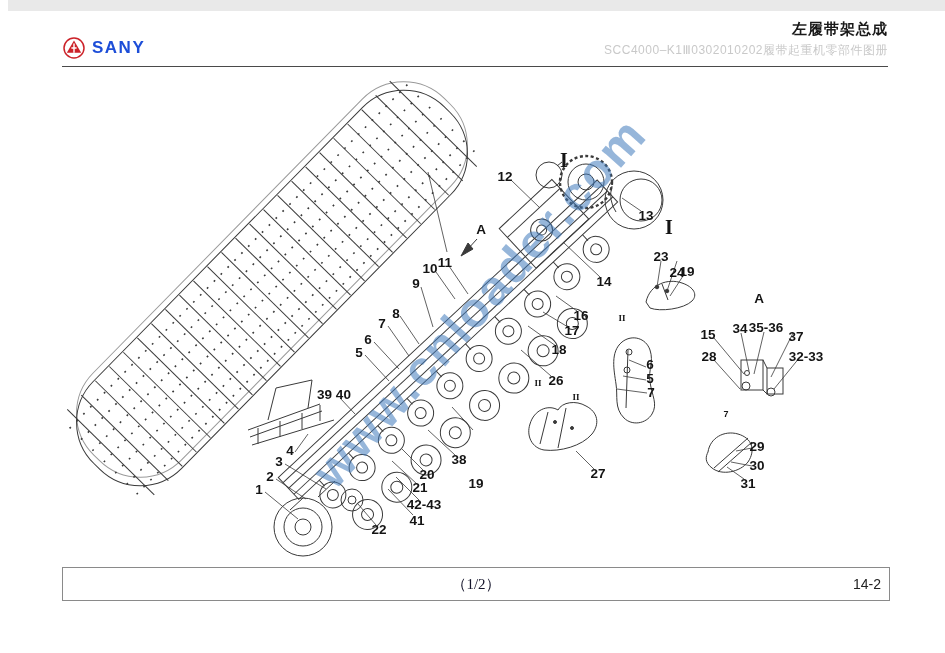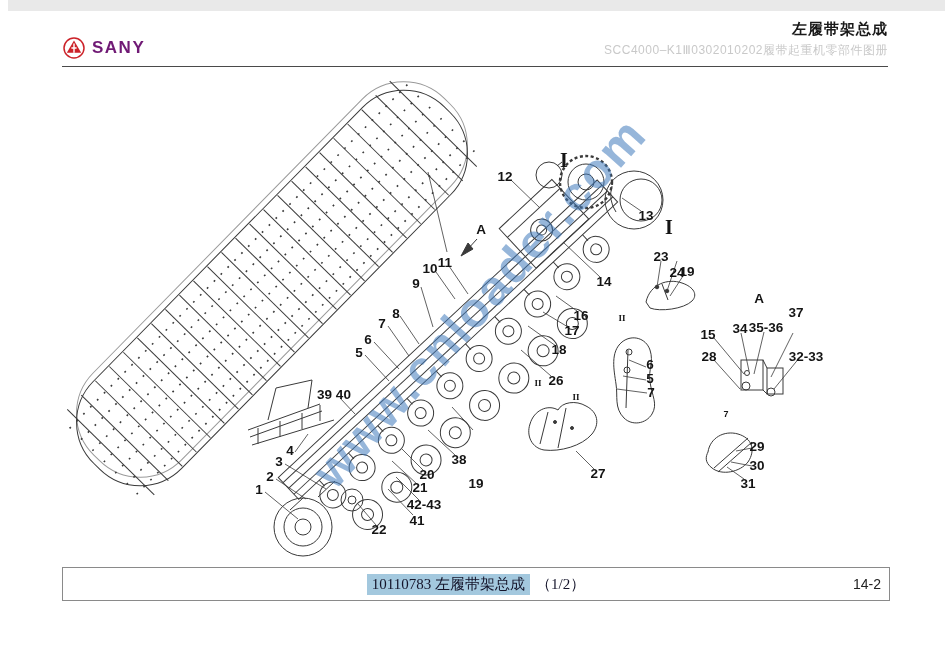--- a/index.html
+++ b/index.html
@@ -3,21 +3,21 @@
 <meta charset="utf-8">
 <style>
   html,body{margin:0;padding:0;background:#fff;}
   .page{position:relative;width:945px;height:653px;background:#ffffff;overflow:hidden;
         font-family:"Liberation Sans",sans-serif;}
   .top-strip{position:absolute;left:0;top:0;width:945px;height:11px;background:#e9e9e9;}
   .top-strip-notch{position:absolute;left:0;top:0;width:8px;height:11px;background:#ffffff;}
 
   
   .logo-wrap{position:absolute;left:62px;top:36px;display:flex;align-items:center;gap:6px;}
-  .brand-text{font-weight:800;font-size:17px;letter-spacing:1.5px;color:#701a75;}
+  .brand-text{font-weight:800;font-size:17px;letter-spacing:1.5px;color:#1d4ed8;}
   .hdr-title{position:absolute;right:57px;top:20px;font-size:15px;font-weight:bold;color:#1a1a1a;
              text-align:right;letter-spacing:1px;}
   .hdr-subtitle{position:absolute;right:57px;top:42px;font-size:12px;color:#c9c9c9;
                 text-align:right;letter-spacing:.5px;}
   .hdr-rule{position:absolute;left:62px;top:66px;width:826px;height:1px;background:#4a4a4a;}
 
   
   .diagram-svg{position:absolute;left:0;top:0;z-index:1;}
   .watermark{position:absolute;left:322px;top:452px;z-index:2;transform-origin:0 50%;
              transform:rotate(-48.5deg);font-size:49px;font-weight:bold;letter-spacing:2px;
@@ -305,39 +305,38 @@
       <span class="part-label" style="left: 687px; top: 271px;">19</span>
       <span class="part-label" style="left: 556px; top: 380px;">26</span>
       <span class="part-label" style="left: 598px; top: 473px;">27</span>
       <span class="part-label" style="left: 709px; top: 356px;">28</span>
       <span class="part-label" style="left: 757px; top: 446px;">29</span>
       <span class="part-label" style="left: 757px; top: 465px;">30</span>
       <span class="part-label" style="left: 748px; top: 483px;">31</span>
       <span class="part-label" style="left: 806px; top: 356px;">32-33</span>
       <span class="part-label" style="left: 740px; top: 328px;">34</span>
       <span class="part-label" style="left: 766px; top: 327px;">35-36</span>
-      <span class="part-label" style="left: 796px; top: 312px;">37</span>
+      <span class="part-label" style="left: 796px; top: 336px;">37</span>
       <span class="part-label" style="left: 459px; top: 459px;">38</span>
       <span class="part-label" style="left: 334px; top: 394px;">39 40</span>
       <span class="part-label" style="left: 417px; top: 520px;">41</span>
       <span class="part-label" style="left: 424px; top: 504px;">42-43</span>
       <span class="part-label" style="left: 650px; top: 364px;">6</span>
       <span class="part-label" style="left: 650px; top: 378px;">5</span>
       <span class="part-label" style="left: 651px; top: 392px;">7</span>
       <span class="part-label" style="left: 481px; top: 229px;">A</span>
       <span class="part-label" style="left: 759px; top: 298px;">A</span>
       <span class="part-label serif" style="left: 564px; top: 160px; font-size: 20px;">I</span>
       <span class="part-label serif" style="left: 669px; top: 227px; font-size: 20px;">I</span>
       <span class="part-label serif" style="left: 622px; top: 318px; font-size: 9px;">II</span>
       <span class="part-label serif" style="left: 538px; top: 383px; font-size: 9px;">II</span>
       <span class="part-label serif" style="left: 576px; top: 397px; font-size: 9px;">II</span>
       <span class="part-label" style="left: 726px; top: 414px; font-size: 9px;">7</span>
     </div>
 
   <div class="footer-box">
     <div class="footer-center">
-      <span class="footer-hl" style="background: rgb(163, 200, 222);"><span>10110783</span>&nbsp;<span>左履带架总成</span></span>
       <span>（1/2）</span>
     </div>
     <div class="footer-right">14-2</div>
   </div>
 
 </div>
 
 </body></html>

